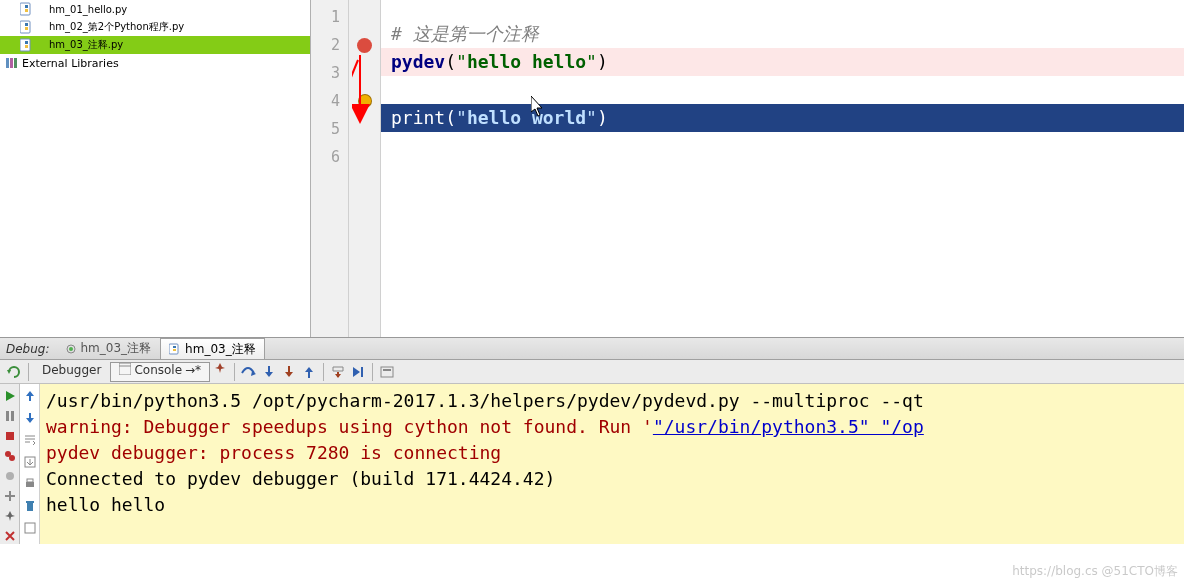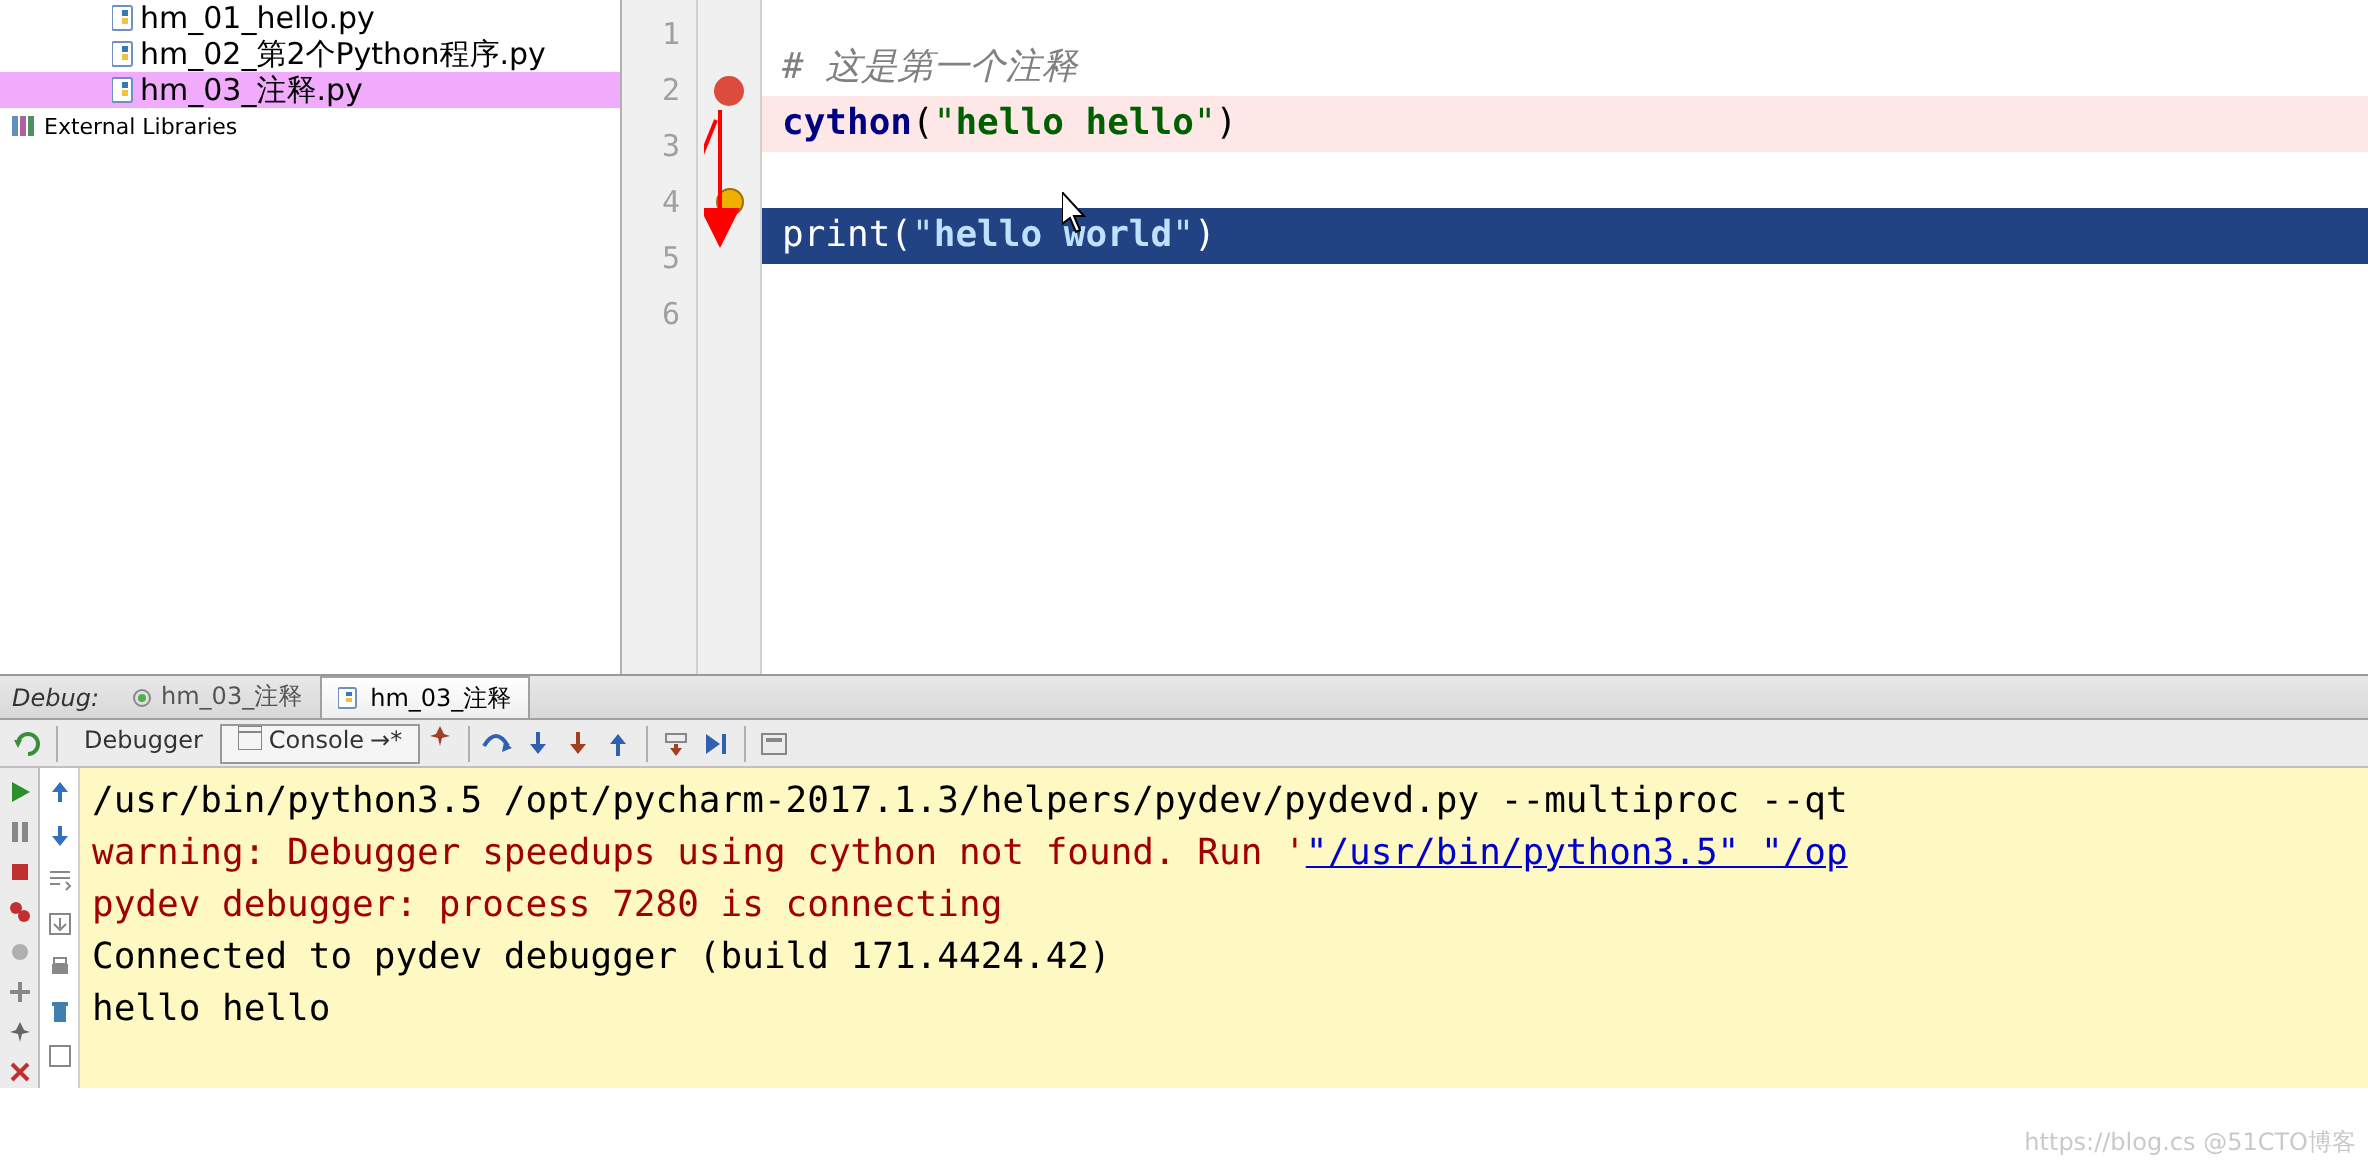--- a/index.html
+++ b/index.html
@@ -18,28 +18,28 @@
 }
 .left-panel {
   width: 311px;
   background: #fff;
   border-right: 1px solid #b0b0b0;
   padding-top: 0;
 }
 .file-item {
   display: flex;
   align-items: center;
-  gap: 0;
+  gap: 15px;
   height: 18px;
-  padding-left: 56px;
-  font-size: 15px;
+  padding-left: 20px;
+  font-size: 10px;
   color: #000;
 }
 .file-item.selected {
-  background: #f0abfc;
+  background: #84cc16;
 }
 .ext-lib {
   display: flex;
   align-items: center;
   gap: 4px;
   height: 18px;
   padding-left: 4px;
   font-size: 11px;
 }
 .py-icon {
@@ -305,21 +305,21 @@
         </div>
       <div class="bp-cell"></div>
       <div class="bp-cell">
           <div class="bp-yellow"></div>
         </div>
       <div class="bp-cell"></div>
       <div class="bp-cell"></div>
     </div>
     <div class="code-col">
       <div class="code-line comment"><span># 这是第一个注释</span></div>
-      <div class="code-line bp-bg"><span class="k-blue">cython</span>(<span class="k-str">"</span><span class="k-str-bold">hello hello</span><span class="k-str">"</span>)</div>
+      <div class="code-line bp-bg"><span class="k-blue">pydev</span>(<span class="k-str">"</span><span class="k-str-bold">hello hello</span><span class="k-str">"</span>)</div>
       <div class="code-line"></div>
       <div class="code-line selected-bg">print(<span class="k-str-w-n">"</span><span class="k-str-w">hello world</span><span class="k-str-w-n">"</span>)</div>
       <div class="code-line"></div>
 
       <svg style="position:absolute; left:150px; top:96px; z-index:20; pointer-events:none;" width="16" height="22" viewBox="0 0 16 22">
         <path d="M0 0 L0 16 L4 13 L7 20 L9 19 L6 12 L11 12 Z" fill="#fff" stroke="#000" stroke-width="1"></path>
       </svg>
     </div>
   </div>
 </div>

